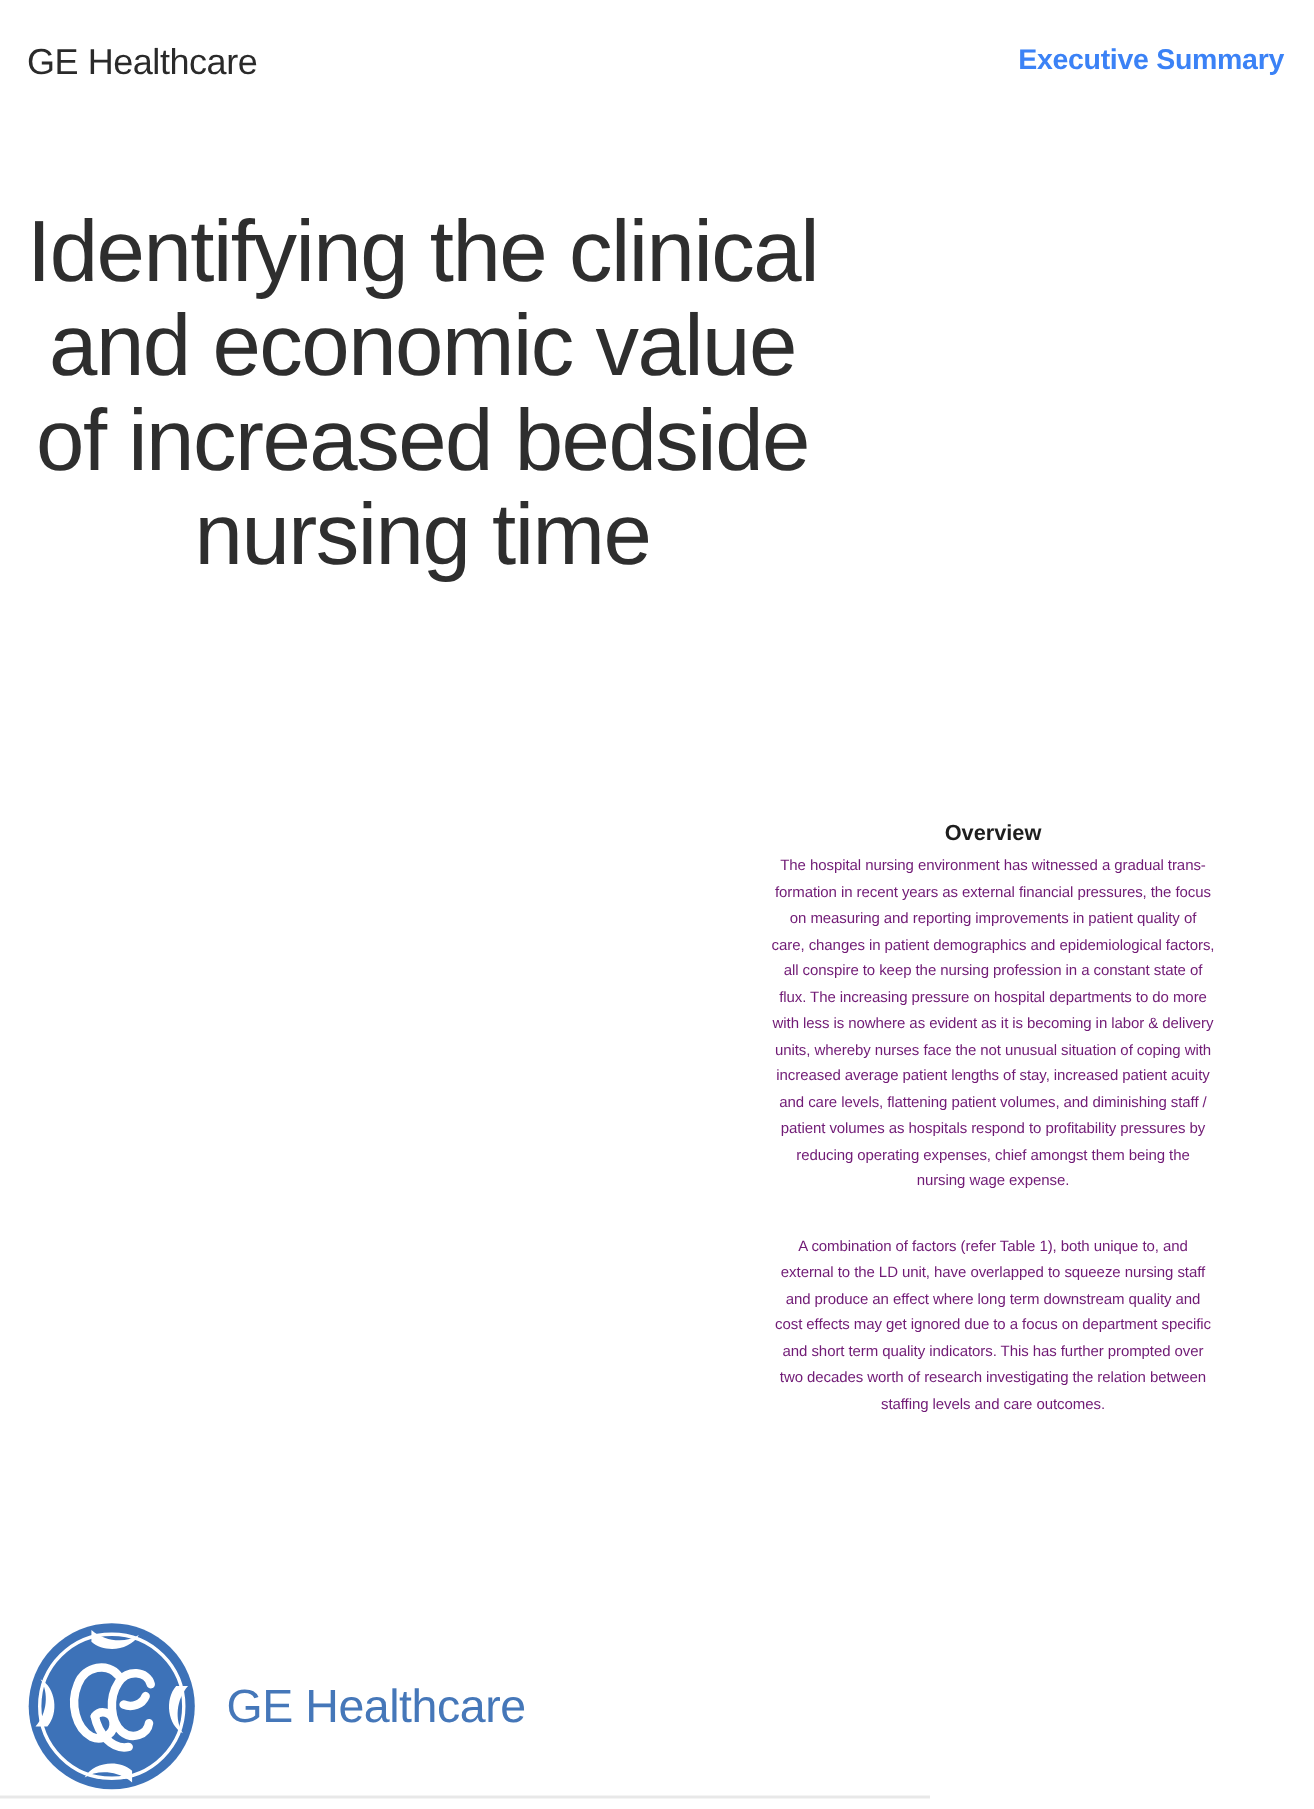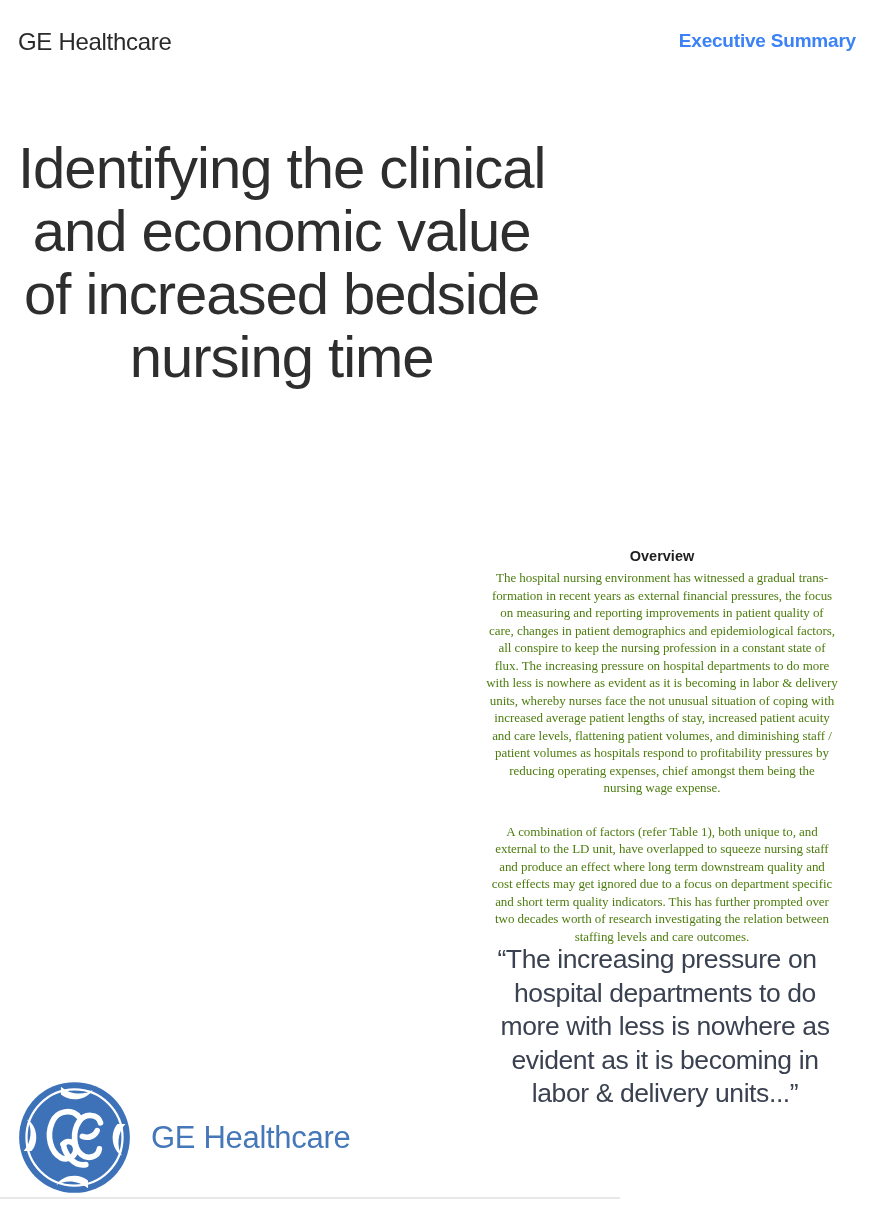--- a/index.html
+++ b/index.html
@@ -51,25 +51,24 @@
     left: 448px; top: 548px;
     width: 428px;
   }
   .overview-heading {
     font-size: 14.5px;
     font-weight: 700;
     color: #1e1e1e;
     margin-bottom: 5px;
   }
   .body-par {
-    font-size: 13px;
+    font-size: 10px;
     line-height: 17.5px;
-    color: #4d7c0f;
+    color: #701a75;
     letter-spacing: -0.05px;
-    font-family: Liberation Serif, serif;
   }
   .body-par + .body-par { margin-top: 26px; }
 
   
   .pull-quote {
     position: absolute;
     left: 447px; top: 943px;
     width: 420px;
     font-size: 26.5px;
     line-height: 33.5px;
@@ -136,25 +135,20 @@
 nursing wage expense.</p>
     <p class="body-par lines">A combination of factors (refer Table 1), both unique to, and
 external to the LD unit, have overlapped to squeeze nursing staff
 and produce an effect where long term downstream quality and
 cost effects may get ignored due to a focus on department specific
 and short term quality indicators. This has further prompted over
 two decades worth of research investigating the relation between
 staffing levels and care outcomes.</p>
   </div>
 
-  <div class="pull-quote lines">“The increasing pressure on
-hospital departments to do
-more with less is nowhere as
-evident as it is becoming in
-labor &amp; delivery units...”</div>
 
   <div class="footer-logo">
     <span class="ge-monogram">
       <svg viewBox="0 0 100 100" width="113" height="113" aria-hidden="true">
         <circle cx="50" cy="50" r="49" fill="#3d72b8"></circle>
         <circle cx="50" cy="50" r="42.5" fill="none" stroke="#ffffff" stroke-width="2"></circle>
         <g fill="#ffffff">
           <path d="M38 5 C46 12 58 13 66 8 C61 17 46 19 38 12 Z"></path>
           <path d="M38 5 C46 12 58 13 66 8 C61 17 46 19 38 12 Z" transform="rotate(90 50 50)"></path>
           <path d="M38 5 C46 12 58 13 66 8 C61 17 46 19 38 12 Z" transform="rotate(180 50 50)"></path>

